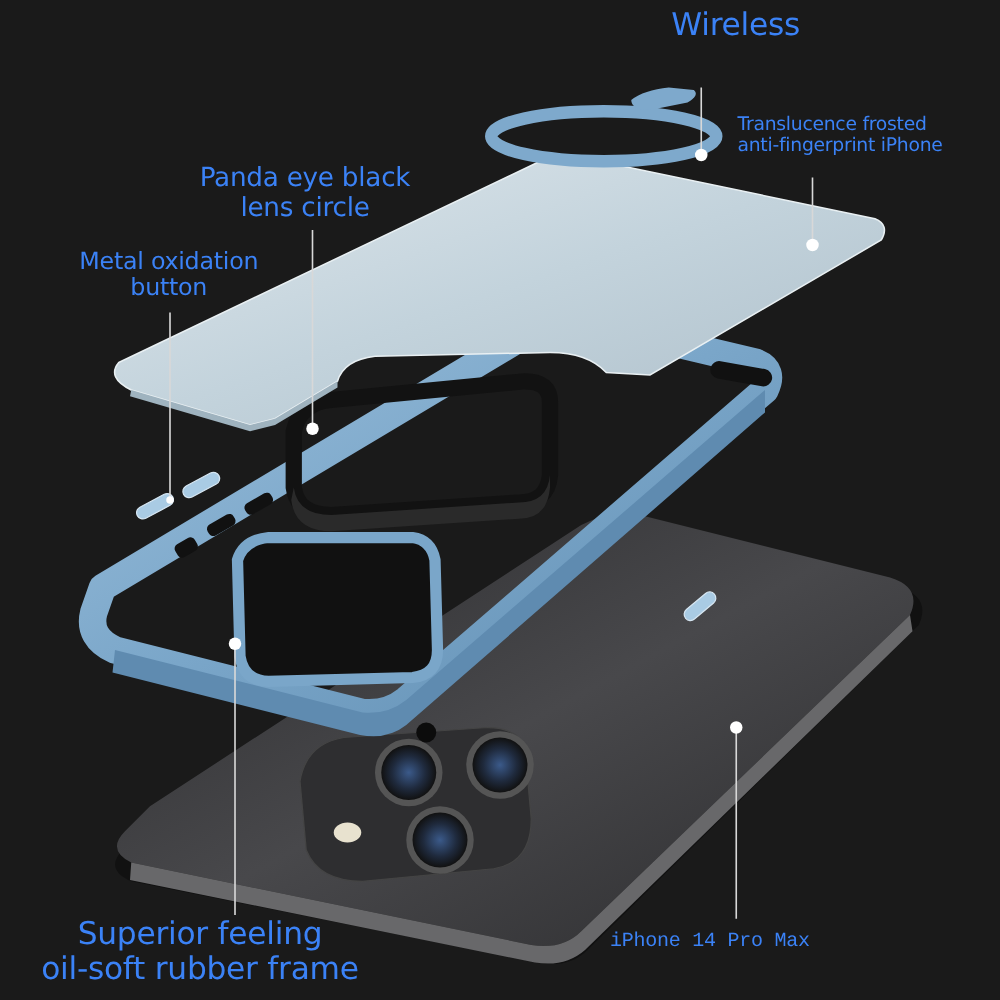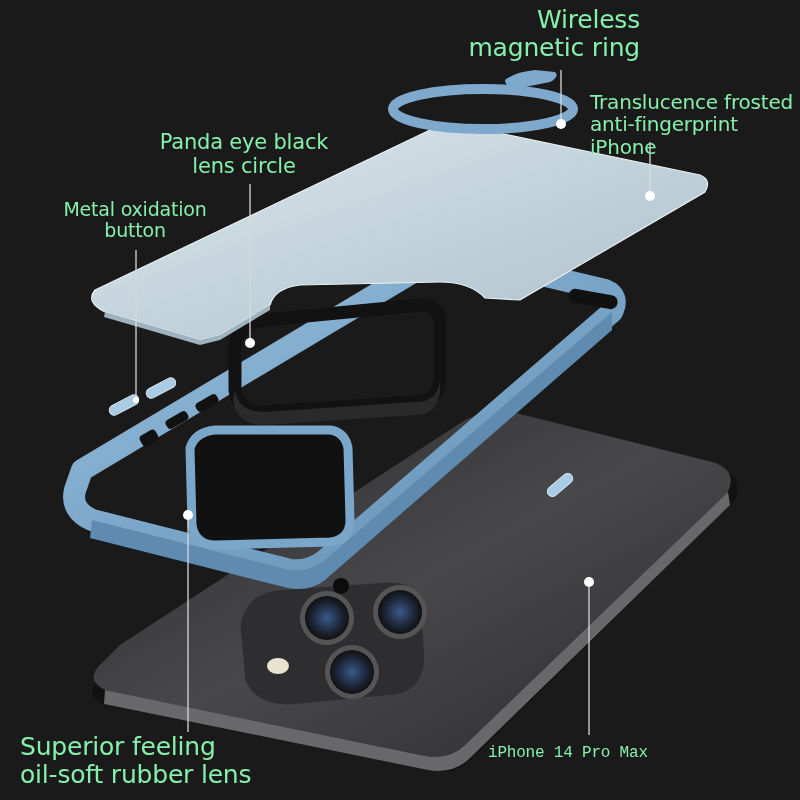--- a/index.html
+++ b/index.html
@@ -1,25 +1,25 @@
 <!DOCTYPE html>
 <html><head>
 <meta charset="utf-8">
 <style>
   html, body { margin: 0; padding: 0; }
   body { width: 800px; height: 800px; background: #1a1a1a; overflow: hidden; position: relative; font-family: "DejaVu Sans", sans-serif; }
   .stage { position: absolute; left: 0; top: 0; width: 800px; height: 800px; }
   svg.art { position: absolute; left: 0; top: 0; }
-  .label { position: absolute; color: #86efac; line-height: 1.12; letter-spacing: -0.2px; }
+  .label { position: absolute; color: #3b82f6; line-height: 1.12; letter-spacing: -0.2px; }
   .label span { display: block; }
   .lbl-wireless { right: 160px; top: 6px; font-size: 25px; text-align: right; }
-  .lbl-plate { left: 590px; top: 91px; font-size: 20px; text-align: left; }
+  .lbl-plate { left: 590px; top: 91px; font-size: 15px; text-align: left; }
   .lbl-panda { left: 153px; top: 131px; font-size: 21px; text-align: center; width: 182px; }
   .lbl-metal { left: 50px; top: 199px; font-size: 19px; text-align: center; width: 170px; }
-  .lbl-frame { left: 20px; top: 733px; font-size: 25px; text-align: left; width: 280px; }
+  .lbl-frame { left: 20px; top: 733px; font-size: 25px; text-align: center; width: 280px; }
   .lbl-model { left: 488px; top: 745px; font-size: 16px; font-family: Liberation Mono, monospace; }
 </style>
 </head>
 <body>
 
 <div class="stage">
 
   <svg class="art" width="800" height="800" viewBox="0 0 800 800">
     <defs>
       <linearGradient id="plateGrad" x1="0" y1="0" x2="1" y2="1">
@@ -104,40 +104,39 @@
         <circle cx="136" cy="400" r="3" stroke="none"></circle>
       <line x1="188" y1="515" x2="188" y2="732"></line>
         <circle cx="188" cy="515" r="5" stroke="none"></circle>
       <line x1="589" y1="582" x2="589" y2="735"></line>
         <circle cx="589" cy="582" r="5" stroke="none"></circle>
     </g>
   </svg>
 
   <div class="label lbl-wireless">
     <span>Wireless</span>
-    <span>magnetic ring</span>
   </div>
 
   <div class="label lbl-plate">
     <span>Translucence frosted</span>
     <span>anti-fingerprint iPhone</span>
   </div>
 
   <div class="label lbl-panda">
     <span>Panda eye black</span>
     <span>lens circle</span>
   </div>
 
   <div class="label lbl-metal">
     <span>Metal oxidation</span>
     <span>button</span>
   </div>
 
   <div class="label lbl-frame">
     <span>Superior feeling</span>
-    <span>oil-soft rubber lens</span>
+    <span>oil-soft rubber frame</span>
   </div>
 
   <div class="label lbl-model">
     <span>iPhone 14 Pro Max</span>
   </div>
 
 </div>
 
 </body></html>

